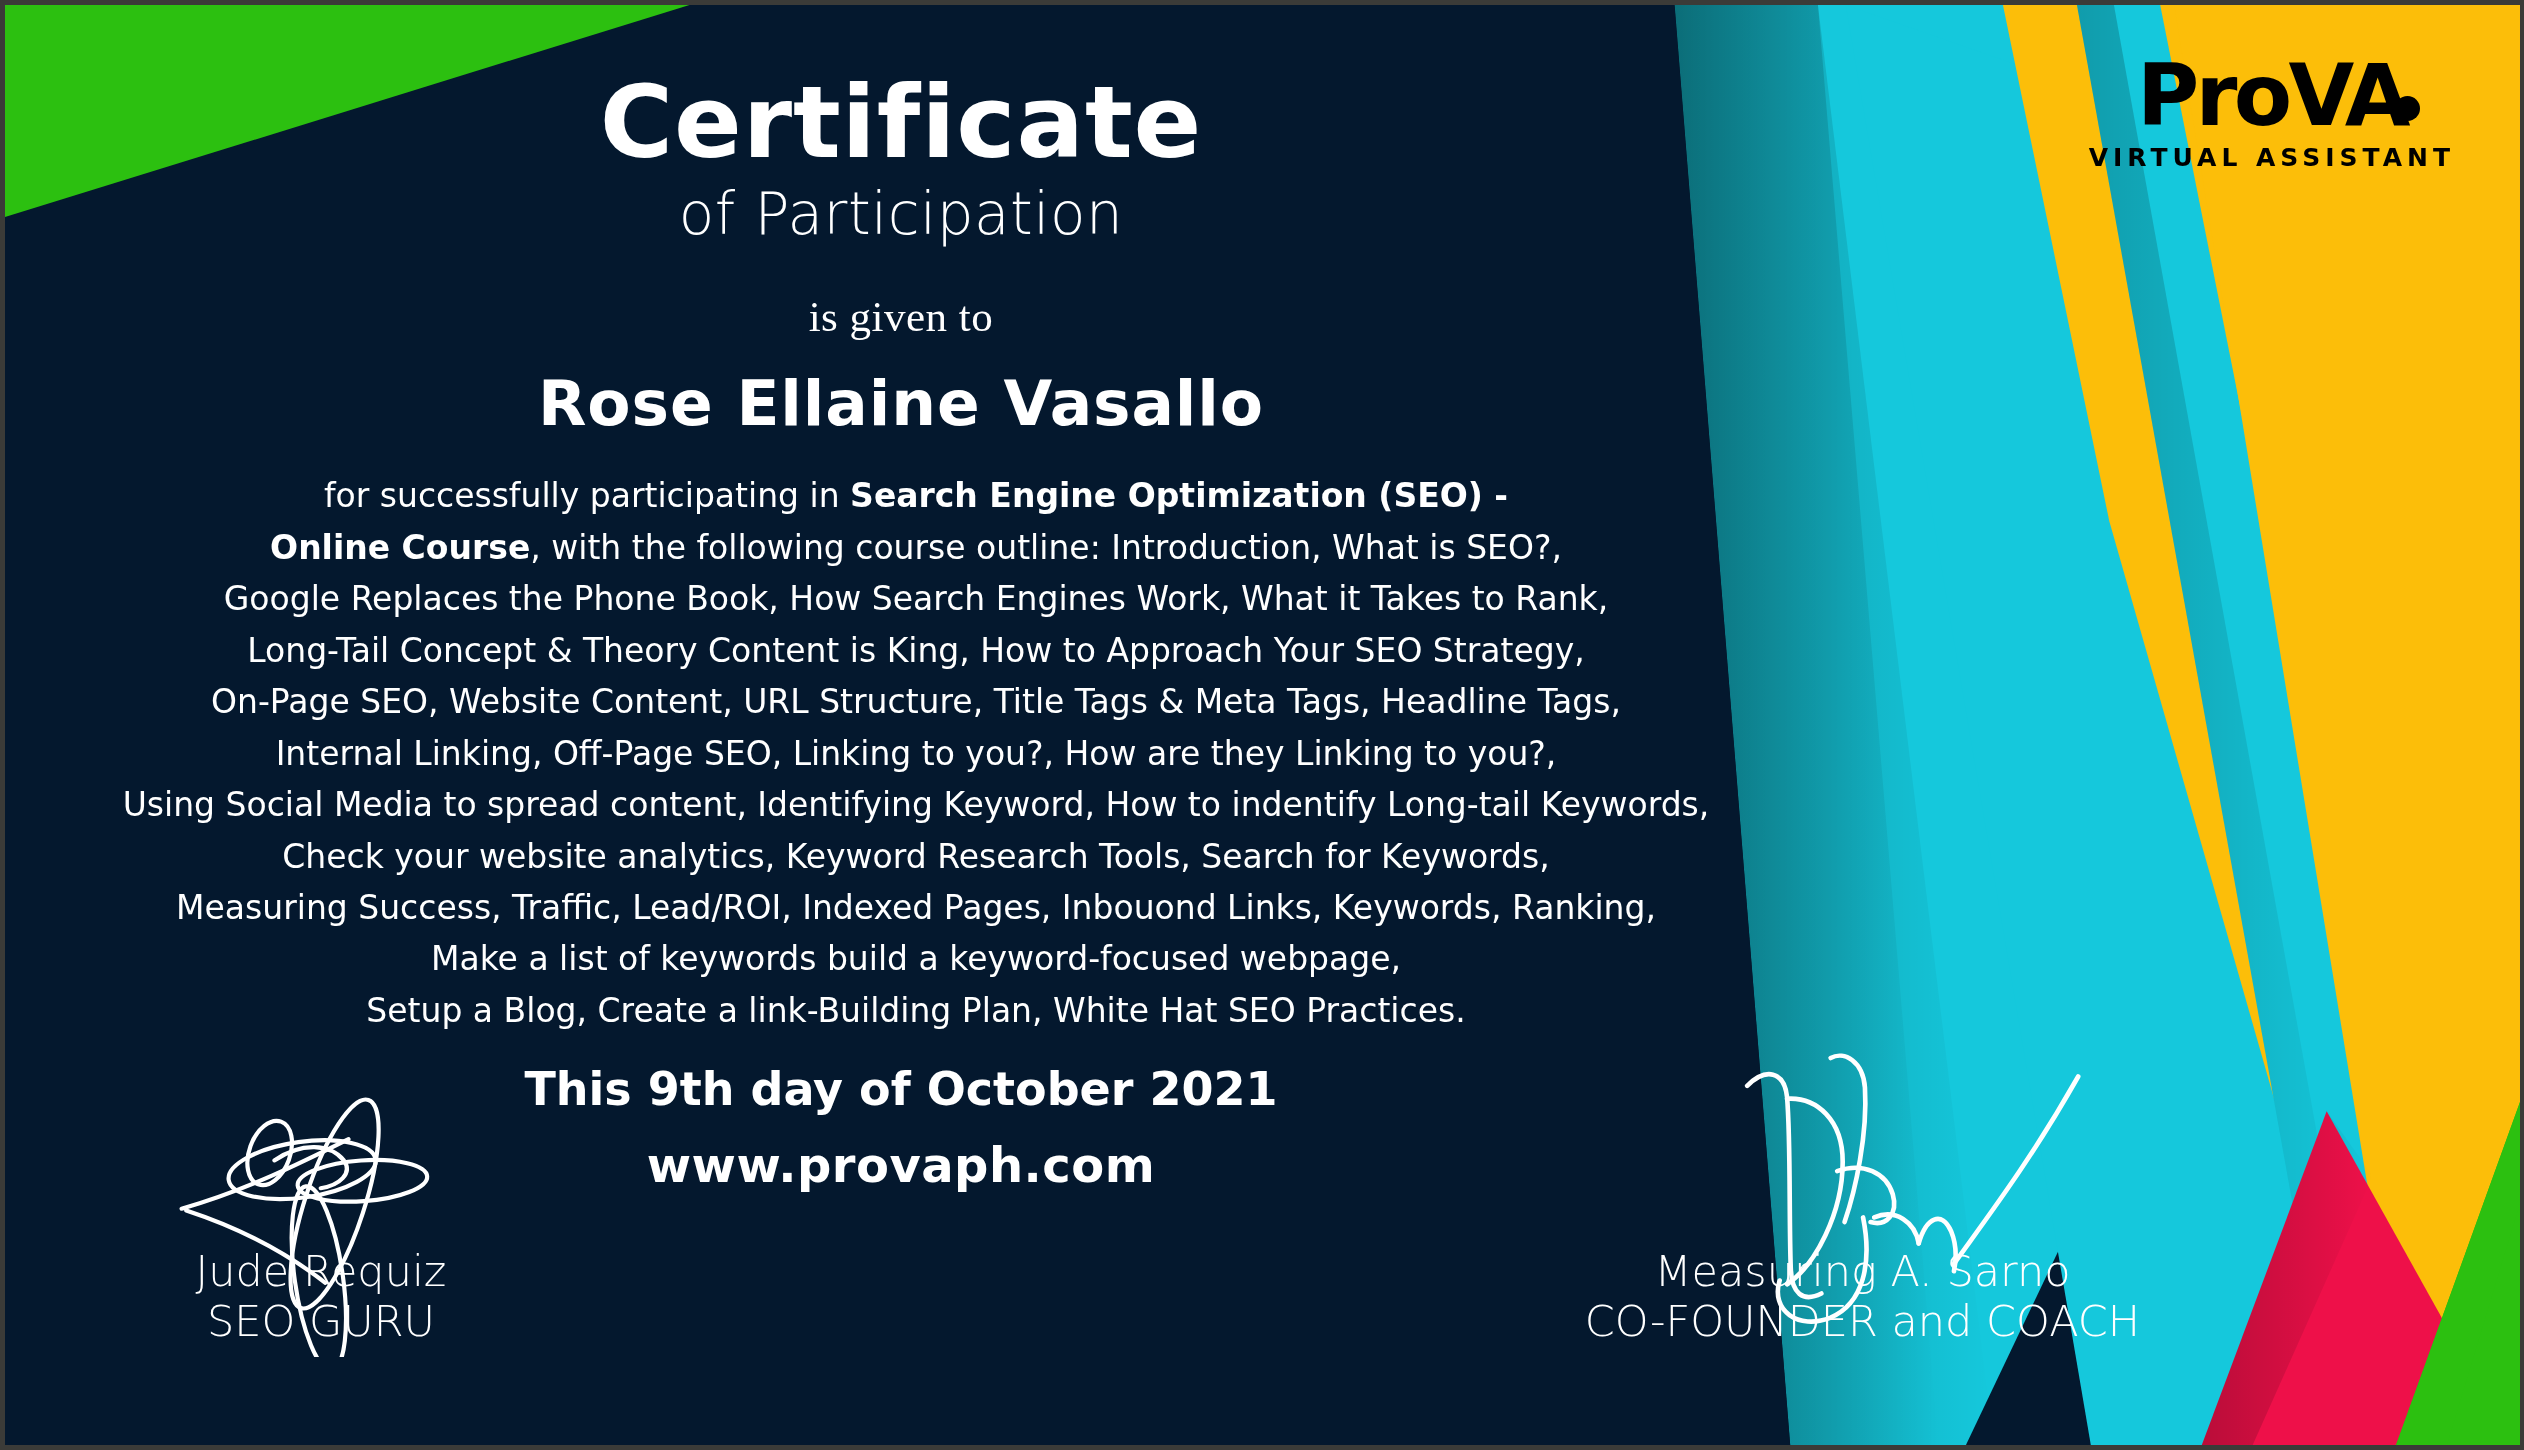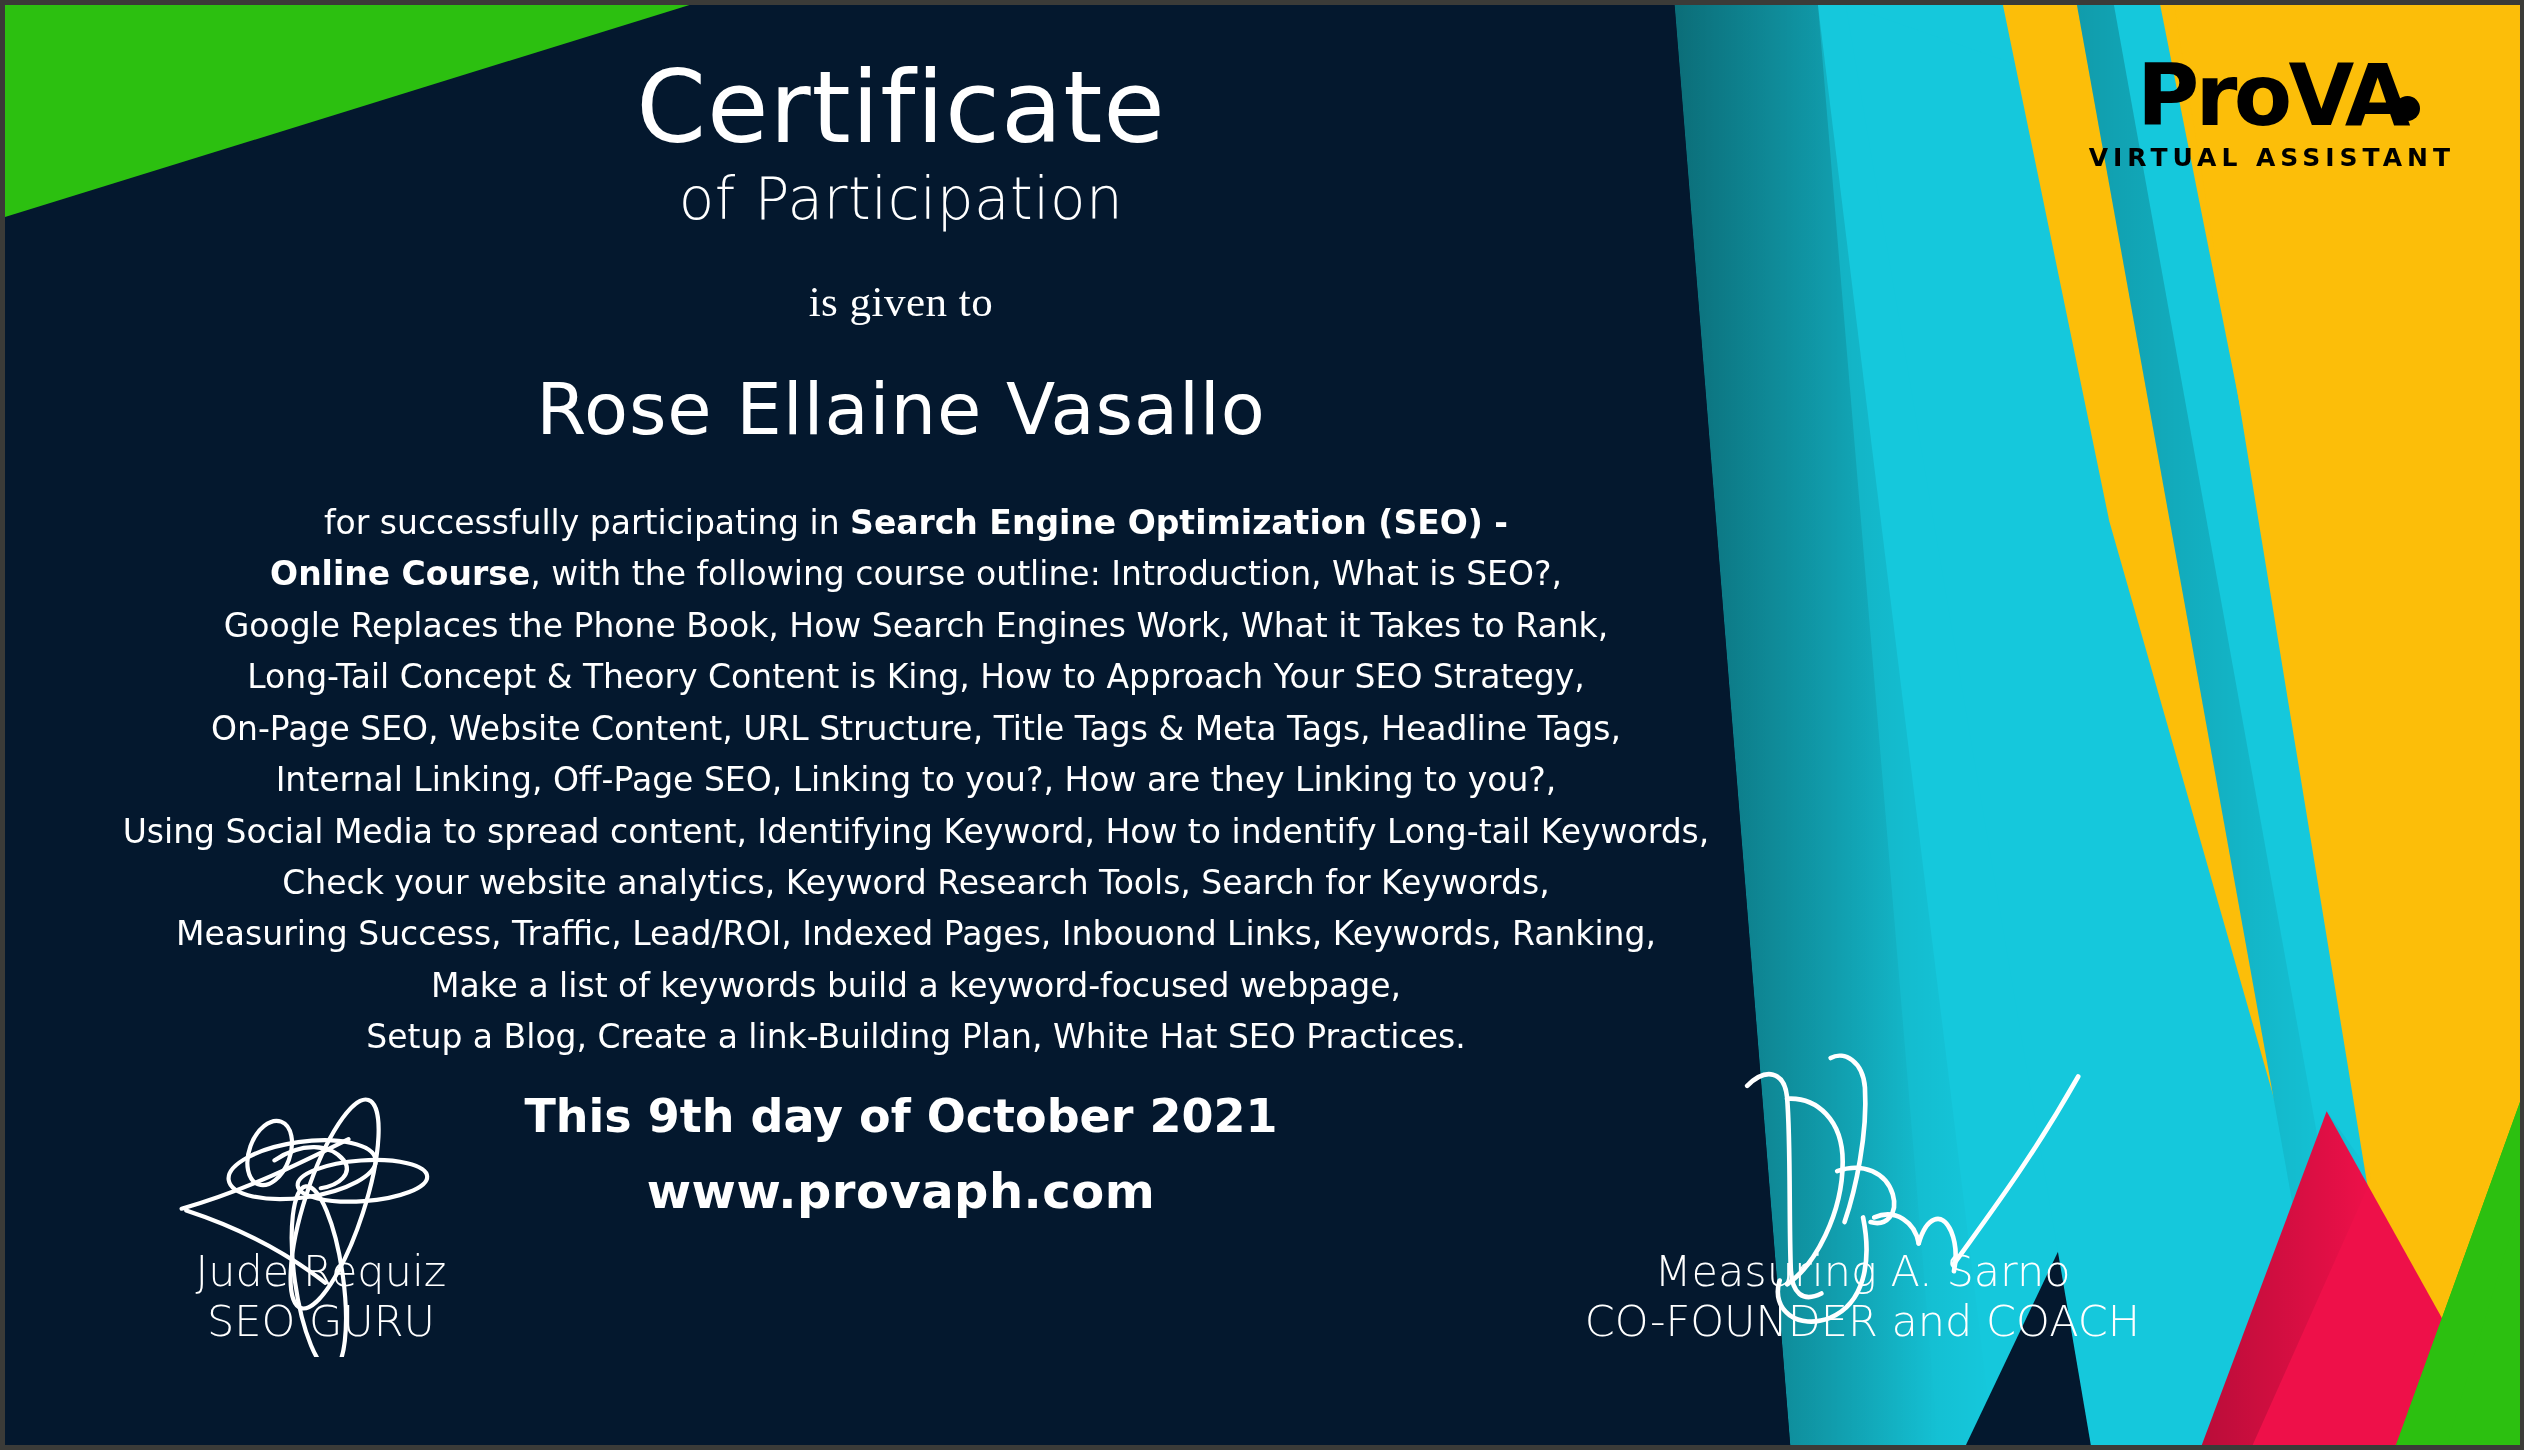--- a/index.html
+++ b/index.html
@@ -69,49 +69,49 @@
     position: absolute;
     top: 0; left: 0;
     width: 1792px;
     height: 100%;
     z-index: 15;
     color: #ffffff;
     text-align: center;
   }
   .title-main {
     font-family: "DejaVu Sans", sans-serif;
-    font-weight: 400;
+    font-weight: 700;
     font-size: 100px;
     line-height: 1.02;
     letter-spacing: 0.9px;
     margin: 0;
-    padding-top: 52px;
+    padding-top: 67px;
   }
   .title-sub {
     font-family: "DejaVu Sans", sans-serif;
     font-weight: 300;
     font-size: 58px;
     line-height: 1.1;
     margin: 0;
     padding-top: 9.3px;
     letter-spacing: 0.5px;
   }
   .given-to {
     font-family: "Liberation Serif", serif;
     font-size: 43px;
     margin: 0;
     padding-top: 45px;
     letter-spacing: 0.5px;
   }
   .recipient {
     font-family: "DejaVu Sans", sans-serif;
-    font-weight: 400;
-    font-size: 72px;
+    font-weight: 700;
+    font-size: 63px;
     line-height: 1.05;
-    margin: 16px;
+    margin: 0;
     padding-top: 30px;
     letter-spacing: 0.9px;
   }
   .body-block {
     margin: 0;
     padding-top: 33px;
     font-family: "DejaVu Sans", sans-serif;
     font-size: 33px;
     line-height: 1.56;
     font-weight: 400;

